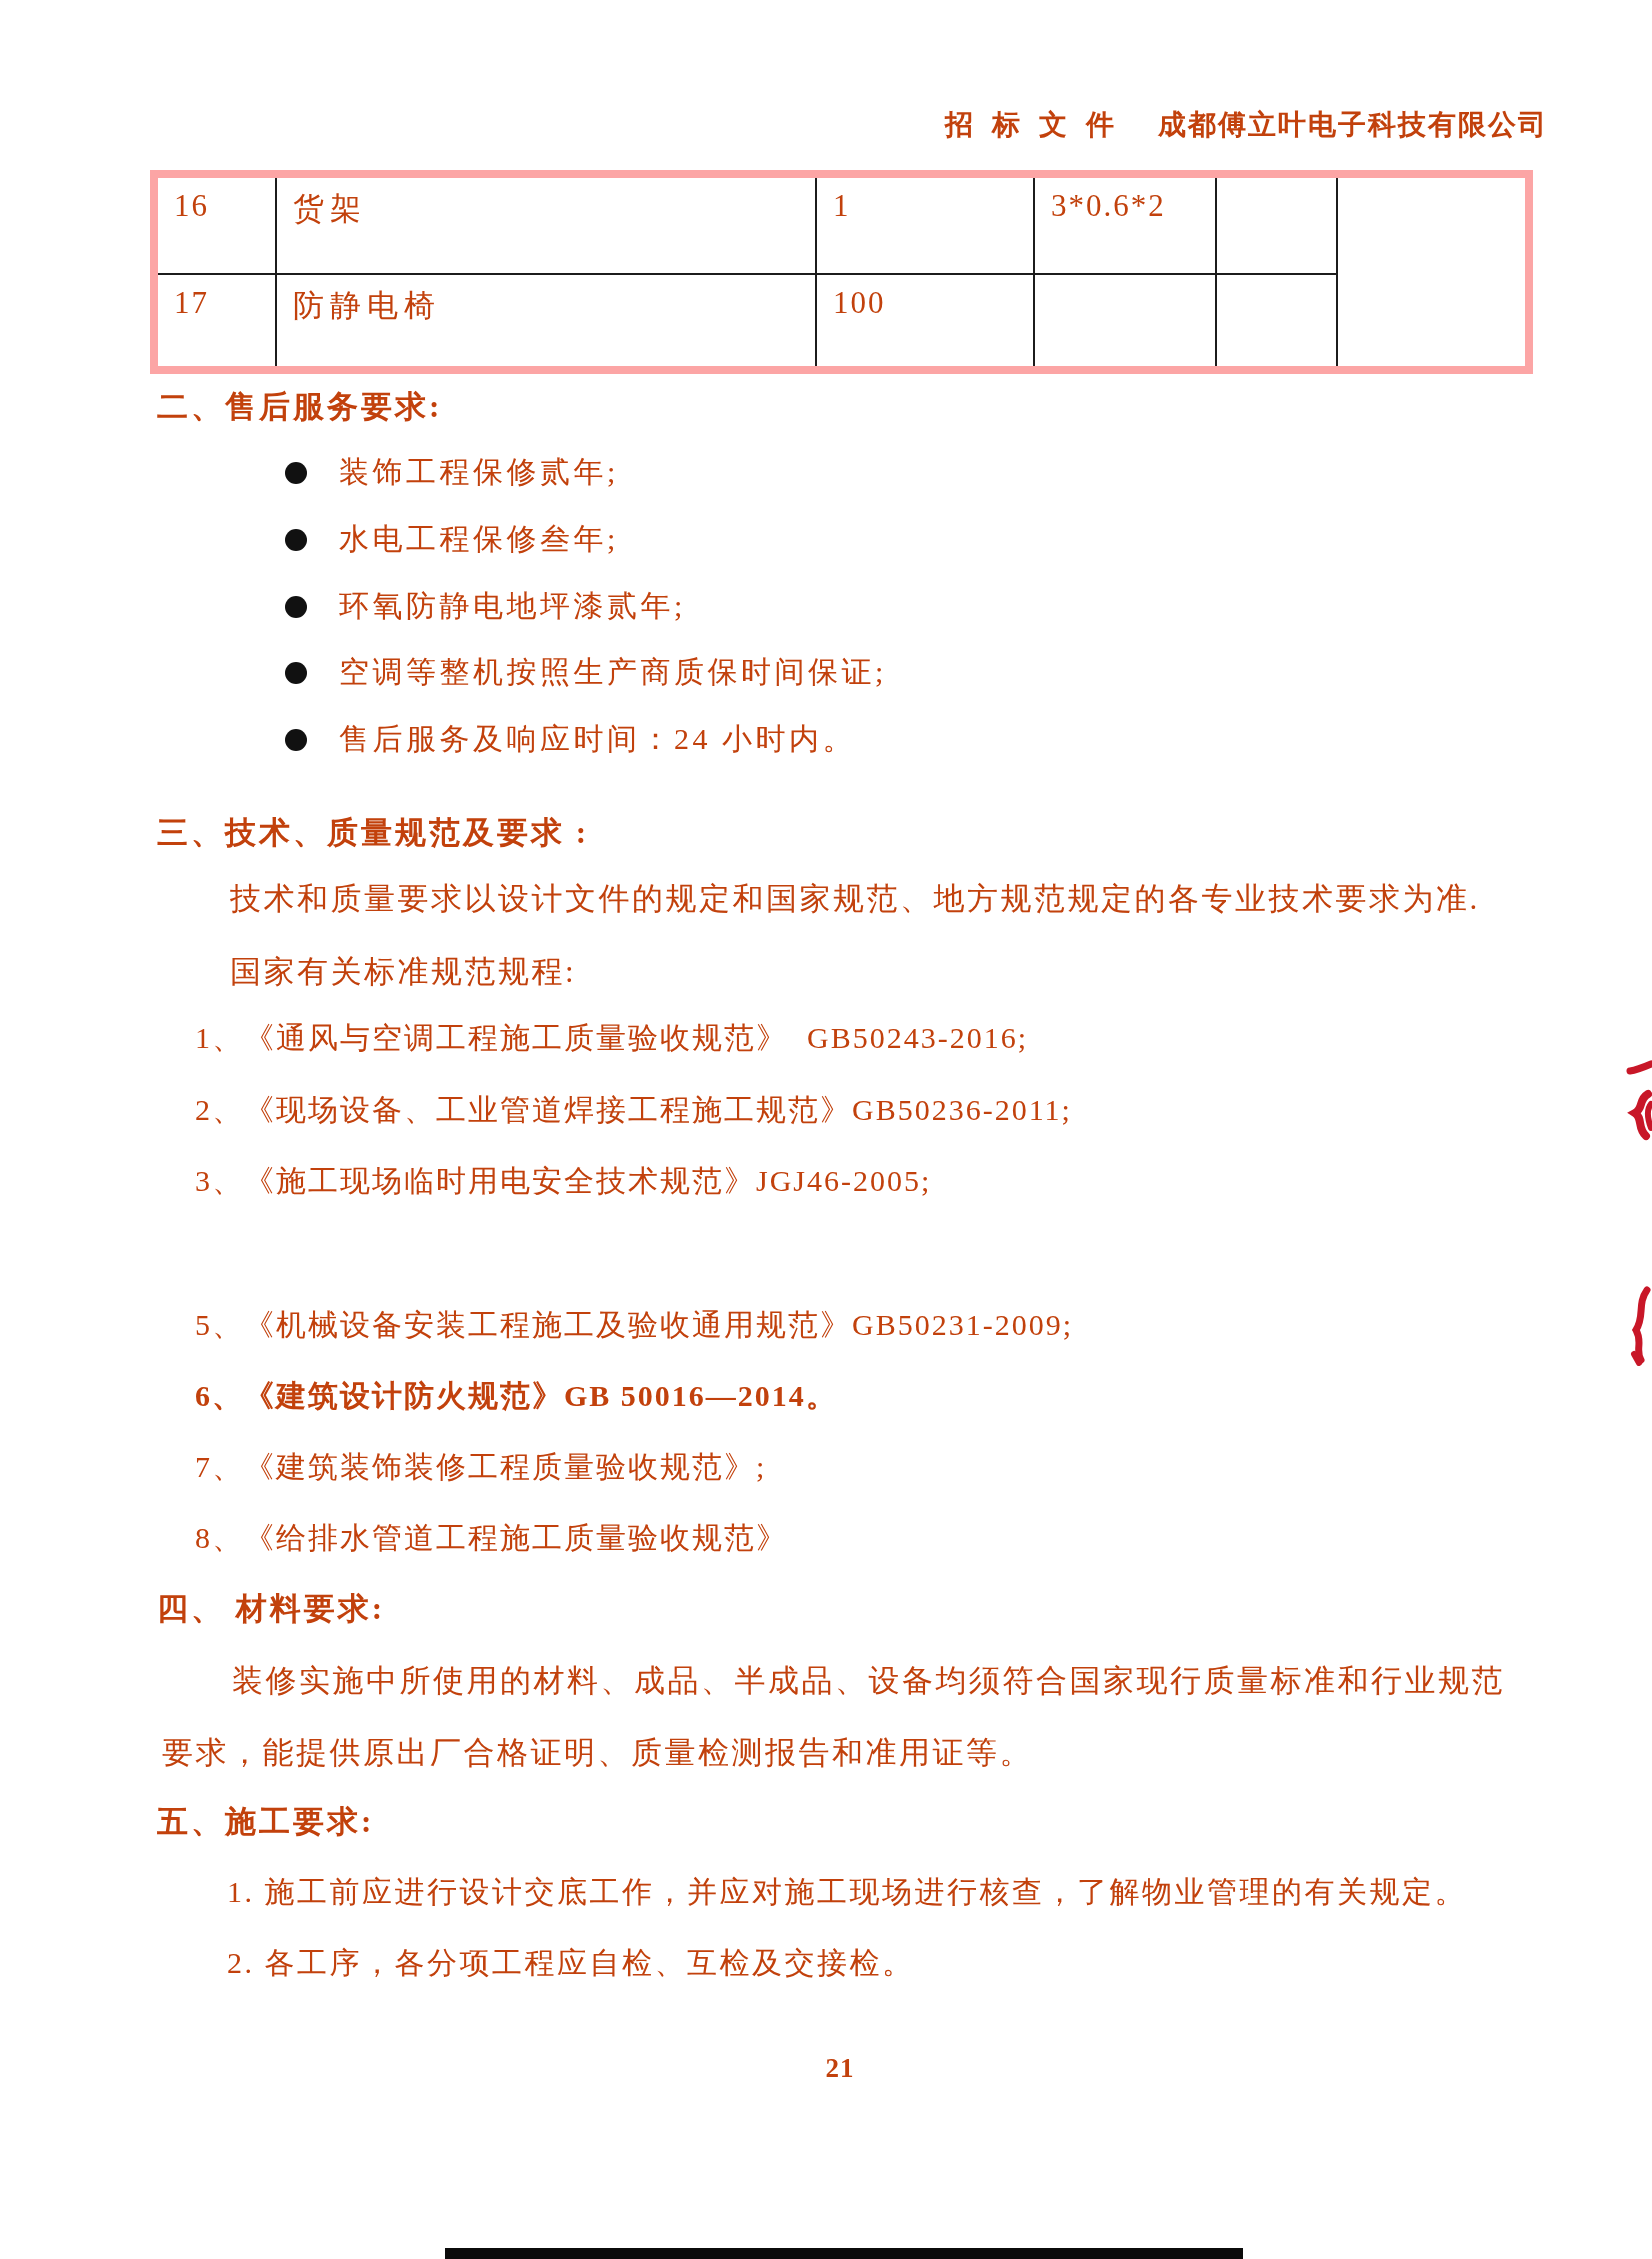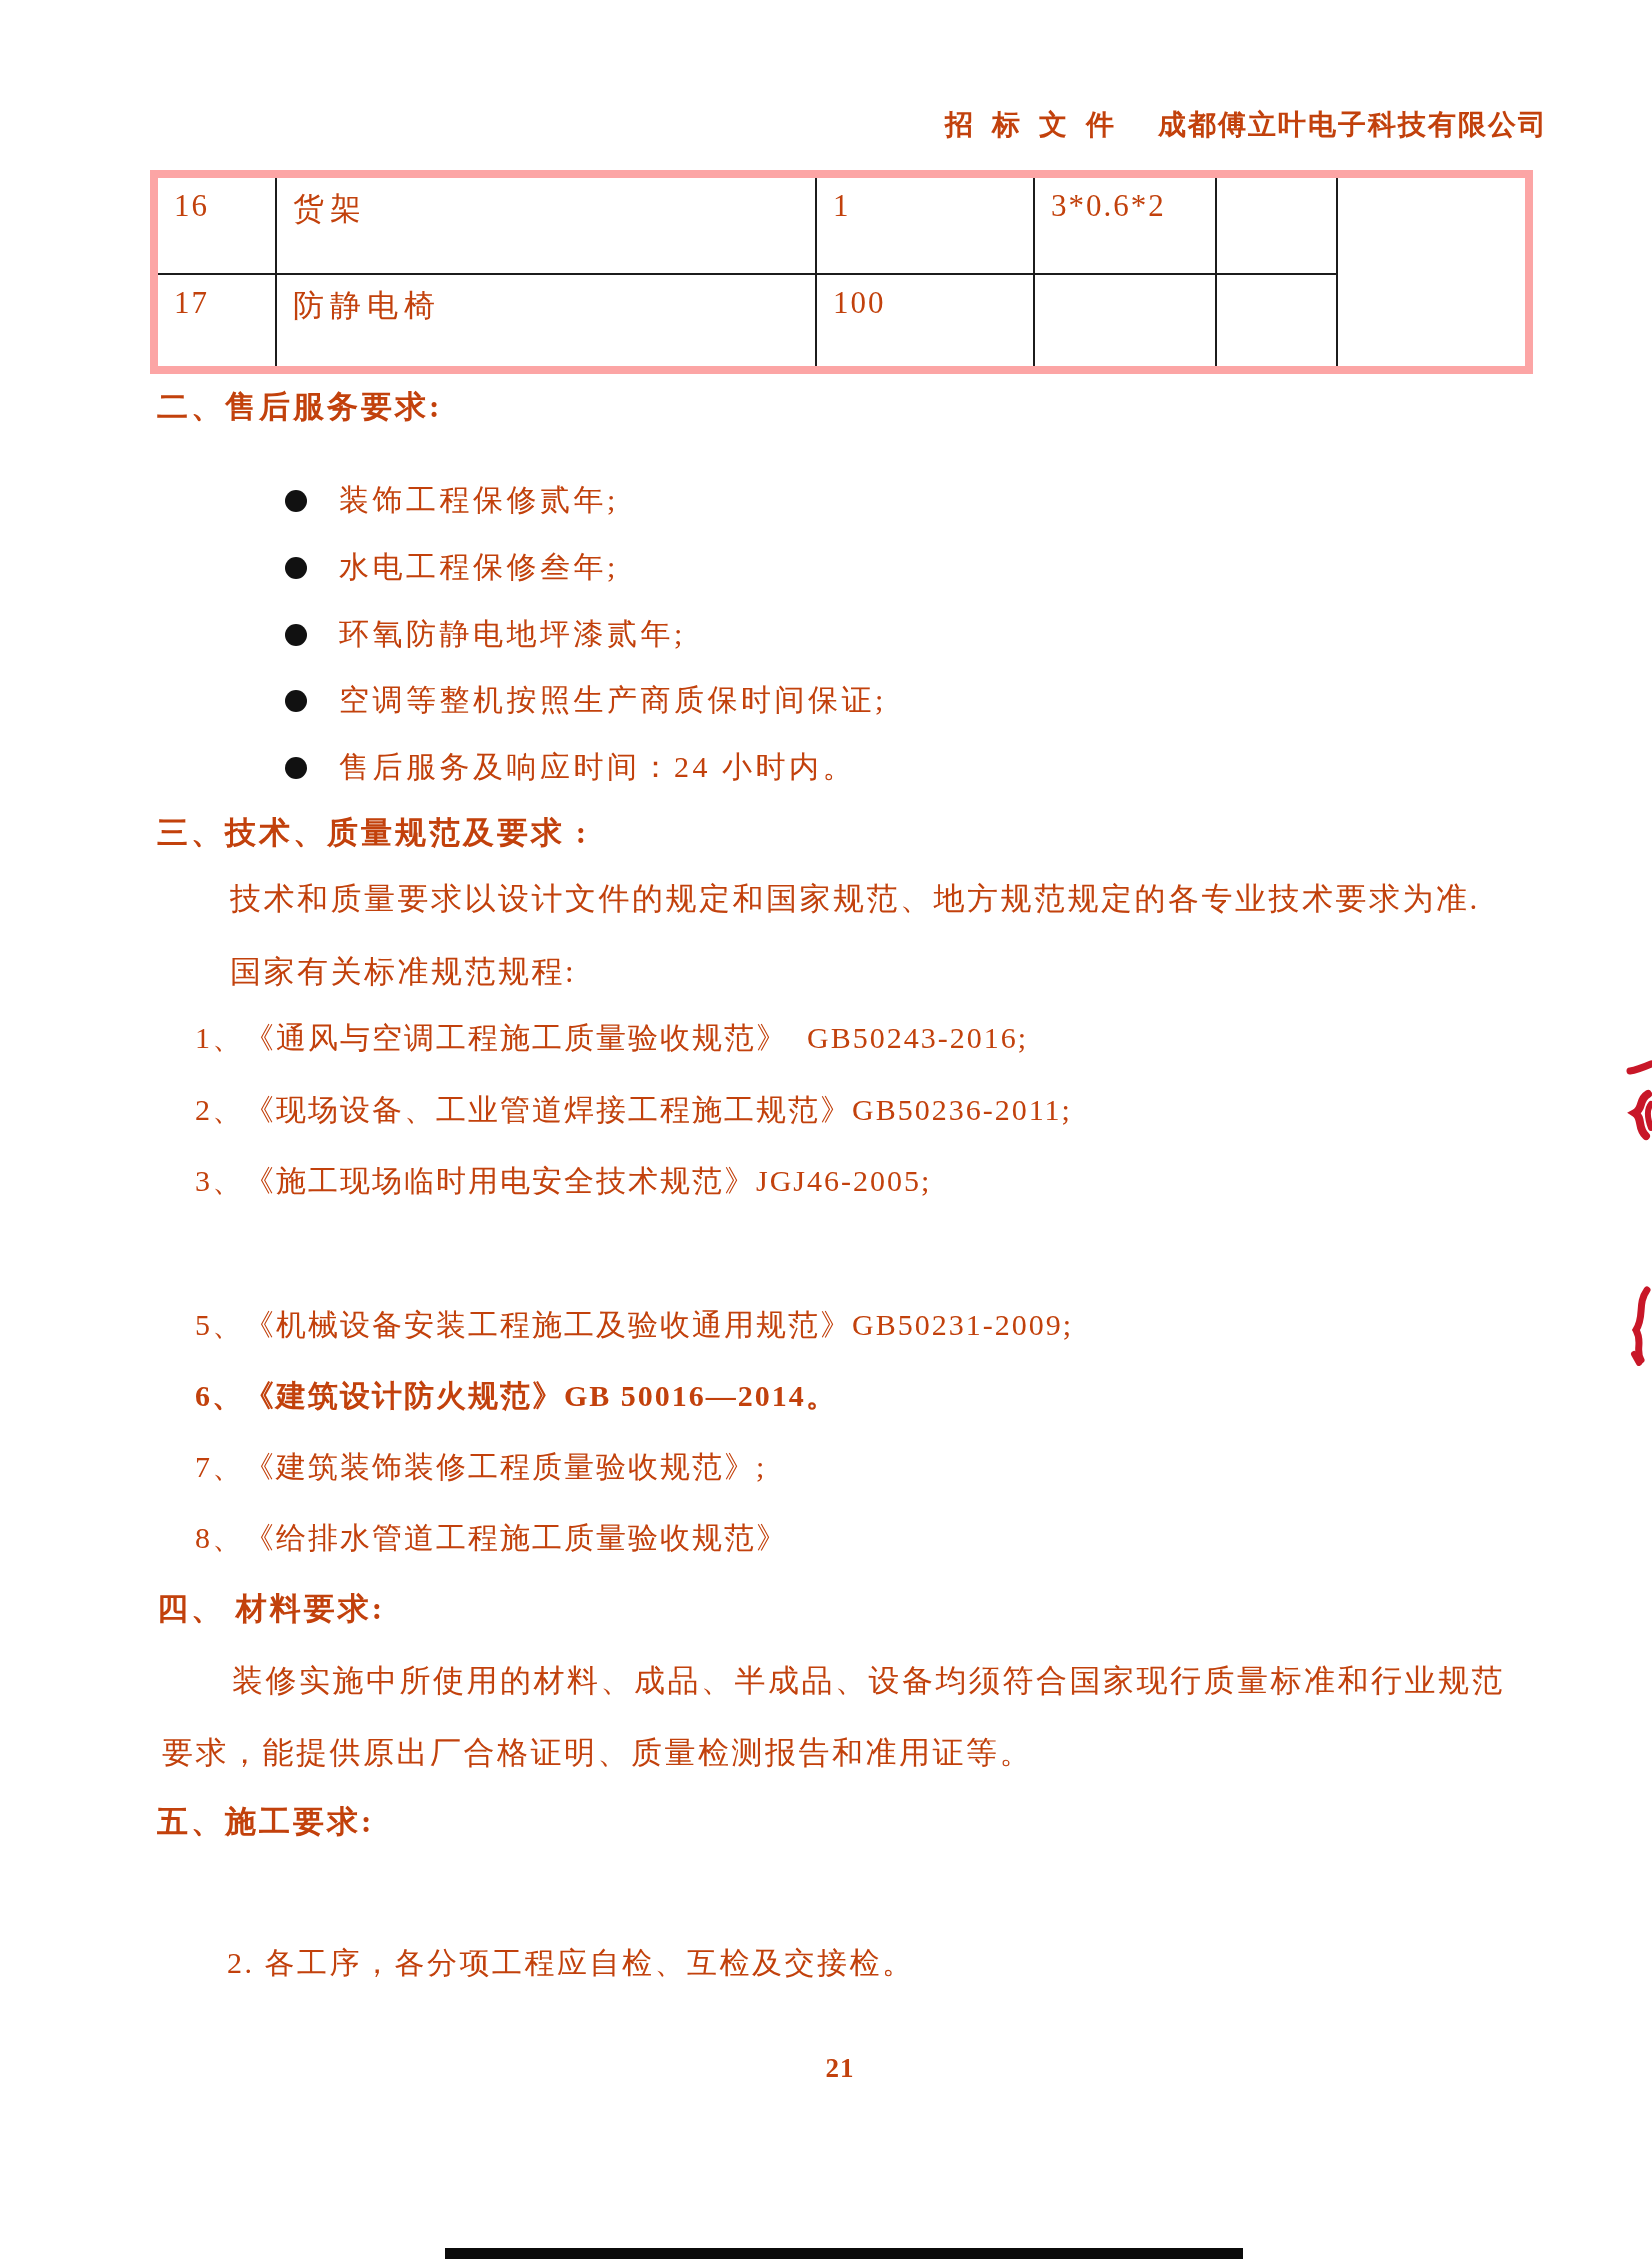--- a/index.html
+++ b/index.html
@@ -42,21 +42,21 @@
     position:absolute;left:157px;
     font-size:31px;font-weight:700;letter-spacing:3px;
   }
   .para{
     position:absolute;
     font-size:31px;letter-spacing:2.5px;
   }
   .bullet-row{
     position:absolute;left:285px;
     display:flex;align-items:center;
-    font-size:30px;letter-spacing:3.5px;margin-top:28px;
+    font-size:30px;letter-spacing:3.5px;
   }
   .bullet-dot{
     width:22px;height:22px;border-radius:50%;
     background:#111;flex:0 0 auto;margin-right:32px;
   }
   .num-item{
     position:absolute;left:195px;
     font-size:30px;letter-spacing:2px;
   }
   .c-item{
@@ -147,20 +147,21 @@
   <div class="num-item txt" style="top:1305px;">5、《机械设备安装工程施工及验收通用规范》GB50231-2009;</div>
   <div class="num-item txt" style="top:1376px;font-weight:bold;">6、《建筑设计防火规范》GB 50016—2014。</div>
   <div class="num-item txt" style="top:1447px;">7、《建筑装饰装修工程质量验收规范》;</div>
   <div class="num-item txt" style="top:1518px;">8、《给排水管道工程施工质量验收规范》</div>
 
   <div class="h-sec txt" style="top:1588px;text-align:center;">四、 材料要求:</div>
   <div class="para txt" style="top:1660px;left:232px;">装修实施中所使用的材料、成品、半成品、设备均须符合国家现行质量标准和行业规范</div>
   <div class="para txt" style="top:1732px;left:162px;">要求，能提供原出厂合格证明、质量检测报告和准用证等。</div>
 
   <div class="h-sec txt" style="top:1801px;">五、施工要求:</div>
+  <div class="c-item txt" style="top:1872px;">1. 施工前应进行设计交底工作，并应对施工现场进行核查，了解物业管理的有关规定。</div>
   <div class="c-item txt" style="top:1943px;">2. 各工序，各分项工程应自检、互检及交接检。</div>
 
   <div class="page-number txt">21</div>
 
   <svg class="red-mark" style="top:1058px;" width="26" height="86" viewBox="0 0 26 86">
     <g fill="none" stroke="#c81728" stroke-linecap="round">
       <path d="M25 6 C18 9 11 12 4 13" stroke-width="7"></path>
       <path d="M22 36 C12 42 18 50 9 55 C17 60 11 70 20 78" stroke-width="8"></path>
       <path d="M25 46 C20 52 22 62 25 70" stroke-width="6"></path>
     </g>

